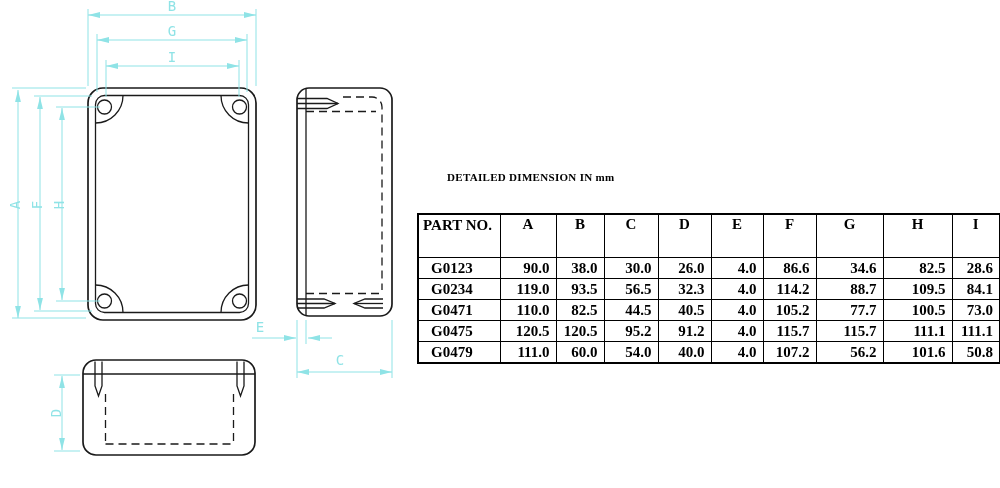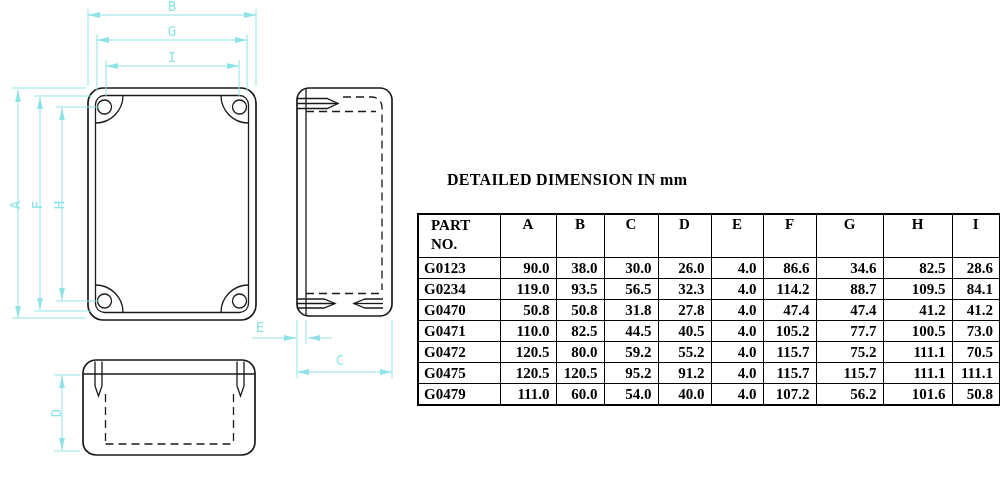--- a/index.html
+++ b/index.html
@@ -14,34 +14,34 @@
   .geo.thin{stroke-width:1.3;}
   .geo.dash{stroke-width:1.3;stroke-dasharray:8 5;}
   .dim{stroke:#8fe3e6;stroke-width:1;fill:none;}
   .dimtxt{
     fill:#8fe3e6;font-family:"DejaVu Sans Mono", monospace;
     font-size:14px;
   }
   
   .panel-title{
     position:absolute;left:447px;top:171px;
-    font-size:16px;font-weight:bold;color:#000;letter-spacing:0.3px;
+    font-size:11px;font-weight:bold;color:#000;letter-spacing:0.3px;
   }
   table.dims{
     position:absolute;left:417px;top:213px;width:582px;
     border-collapse:collapse;table-layout:fixed;
     font-size:15px;font-weight:bold;color:#000;
   }
   table.dims th, table.dims td{border:1.6px solid #000;}
   table.dims{border:2px solid #000;}
   th.part-head{
-    text-align:left;vertical-align:top;padding:1px 12px;height:40px;line-height:19px;
+    text-align:left;vertical-align:top;padding:1px 4px;height:40px;line-height:19px;
   }
   th.col-head{text-align:center;vertical-align:top;padding:1px 2px;}
-  td.part-cell{text-align:left;padding:0 5px;height:20px;line-height:20px;margin-left:48px;}
+  td.part-cell{text-align:left;padding:0 12px;height:20px;line-height:20px;margin-left:48px;}
   td.num-cell{text-align:right;padding:0 6px;height:20px;line-height:20px;}
   col.c-part{width:82px;}
   col.c-a{width:56px;} col.c-b{width:48px;} col.c-c{width:54px;}
   col.c-d{width:53px;} col.c-e{width:52px;} col.c-f{width:53px;}
   col.c-g{width:67px;} col.c-h{width:69px;} col.c-i{width:48px;}
 </style>
 </head>
 <body>
 
 <div class="drawing">
@@ -190,56 +190,32 @@
         <td class="num-cell">93.5</td>
         <td class="num-cell">56.5</td>
         <td class="num-cell">32.3</td>
         <td class="num-cell">4.0</td>
         <td class="num-cell">114.2</td>
         <td class="num-cell">88.7</td>
         <td class="num-cell">109.5</td>
         <td class="num-cell">84.1</td>
       </tr>
       <tr>
-        <td class="part-cell">G0470</td>
-        <td class="num-cell">50.8</td>
-        <td class="num-cell">50.8</td>
-        <td class="num-cell">31.8</td>
-        <td class="num-cell">27.8</td>
-        <td class="num-cell">4.0</td>
-        <td class="num-cell">47.4</td>
-        <td class="num-cell">47.4</td>
-        <td class="num-cell">41.2</td>
-        <td class="num-cell">41.2</td>
-      </tr>
-      <tr>
         <td class="part-cell">G0471</td>
         <td class="num-cell">110.0</td>
         <td class="num-cell">82.5</td>
         <td class="num-cell">44.5</td>
         <td class="num-cell">40.5</td>
         <td class="num-cell">4.0</td>
         <td class="num-cell">105.2</td>
         <td class="num-cell">77.7</td>
         <td class="num-cell">100.5</td>
         <td class="num-cell">73.0</td>
       </tr>
       <tr>
-        <td class="part-cell">G0472</td>
-        <td class="num-cell">120.5</td>
-        <td class="num-cell">80.0</td>
-        <td class="num-cell">59.2</td>
-        <td class="num-cell">55.2</td>
-        <td class="num-cell">4.0</td>
-        <td class="num-cell">115.7</td>
-        <td class="num-cell">75.2</td>
-        <td class="num-cell">111.1</td>
-        <td class="num-cell">70.5</td>
-      </tr>
-      <tr>
         <td class="part-cell">G0475</td>
         <td class="num-cell">120.5</td>
         <td class="num-cell">120.5</td>
         <td class="num-cell">95.2</td>
         <td class="num-cell">91.2</td>
         <td class="num-cell">4.0</td>
         <td class="num-cell">115.7</td>
         <td class="num-cell">115.7</td>
         <td class="num-cell">111.1</td>
         <td class="num-cell">111.1</td>

